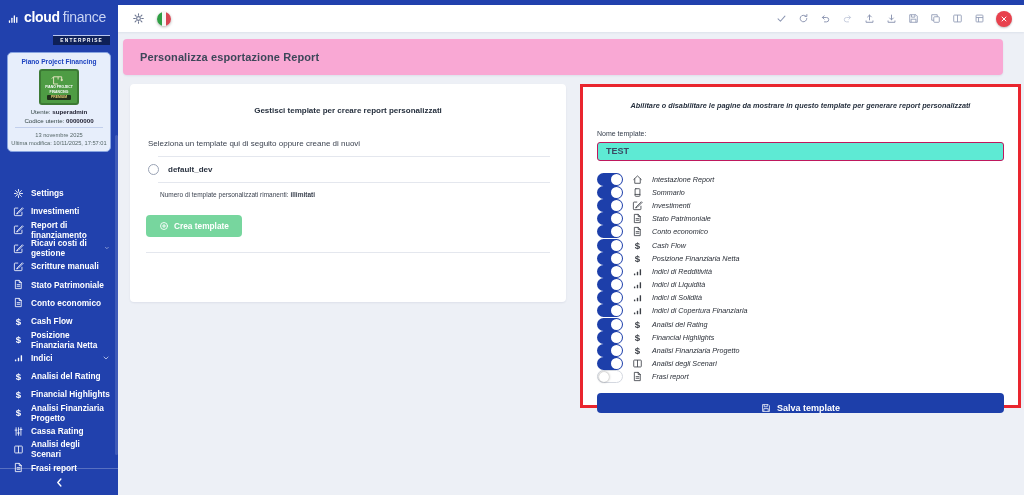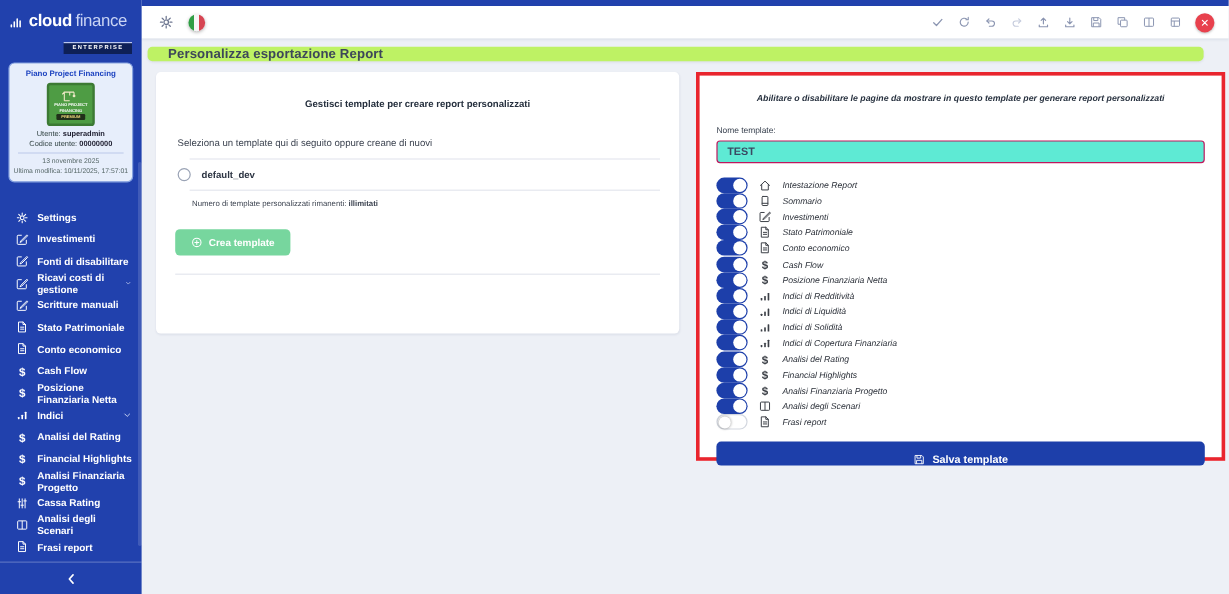--- a/index.html
+++ b/index.html
@@ -17,39 +17,39 @@
   .badge { display:inline-block; background:#0e2057; color:#fff; font-size:4.8px; font-weight:bold; letter-spacing:1.2px; padding:2px 7px; border-top:1px solid #b9c6ef; }
   .ucard { margin:6px 7px 0 7px; background:#e7eefb; border:1px solid #87a3e0; border-radius:5px; padding:5px 3px 4px; text-align:center; color:#333; }
   .ucard .ut { color:#1d43c0; font-weight:bold; font-size:6.6px; }
   .gimg { width:40px; height:36px; margin:4px auto 3px; background:#4e9c44; border:2px solid #3c7a34; border-radius:3px; display:flex; flex-direction:column; align-items:center; justify-content:center; }
   .gimg .t1 { font-size:3.4px; color:#fff; font-weight:bold; line-height:1.2; }
   .gimg .pbadge { background:#20301a; color:#f0d87c; font-size:3.4px; font-weight:bold; padding:.5px 4px; margin-top:1px; border-radius:1px; }
   .uline { font-size:6.2px; margin-top:1.5px; color:#344; }
   .uline b { color:#223; }
   .udiv { border-top:1px solid #c2cfec; margin:3px 4px; }
   .udate { font-size:5.7px; color:#566; line-height:1.45; }
-  .menu { padding:20px 0 0 13px; }
+  .menu { padding:32px 0 0 13px; }
   .mitem { height:18.3px; display:flex; align-items:center; gap:7px; font-size:8.3px; font-weight:600; color:#fff; cursor:pointer; padding-right:8px; }
   .mitem .mic { width:11px; height:11px; color:#fff; flex:0 0 auto; }
   .mitem .chev { margin-left:auto; width:8px; height:8px; color:#cdd6f3; }
   .collapse { position:absolute; bottom:0; left:0; right:0; height:27px; border-top:1px solid rgba(255,255,255,.25); display:flex; align-items:center; justify-content:center; cursor:pointer; }
   .collapse svg { width:11px; height:11px; color:#fff; }
 
   
   .main { flex:1; display:flex; flex-direction:column; border-top:5px solid #2141ad; min-width:0; }
   .topbar { height:27px; background:#fff; display:flex; align-items:center; padding:0 12px 0 14px; gap:12px; box-shadow:0 1px 2px rgba(20,40,90,.07); }
   .topbar .gear { width:13px; height:13px; color:#6d7690; cursor:pointer; }
   .flag { width:14px; height:14px; border-radius:50%; background:linear-gradient(90deg,#2f9e44 0 34%,#f6f6f6 34% 66%,#d64552 66% 100%); box-shadow:0 1px 3px rgba(0,0,0,.3); cursor:pointer; }
   .tb-right { margin-left:auto; display:flex; align-items:center; gap:11px; }
   .tbic { width:11px; height:11px; color:#8b95b1; cursor:pointer; }
   .tbic.muted { color:#c6ccdd; }
   .closebtn { width:16px; height:16px; border-radius:50%; background:#e8414d; display:flex; align-items:center; justify-content:center; cursor:pointer; box-shadow:0 1px 2px rgba(0,0,0,.25); }
   .closebtn svg { width:8px; height:8px; color:#fff; }
 
-  .titlecard { margin:7px 21px 0 5px; background:#bef264; border-radius:4px; box-shadow:0 1px 2px rgba(20,40,90,.08); padding:0 17px; }
+  .titlecard { margin:7px 21px 0 5px; background:#f9a8d4; border-radius:4px; box-shadow:0 1px 2px rgba(20,40,90,.08); padding:12px 17px; }
   .titlecard h1 { font-size:11px; color:#3d4759; letter-spacing:.1px; }
 
   .content { flex:1; display:flex; align-items:flex-start; gap:14px; padding:9px 3px 0 12px; }
 
   
   .lpanel { width:436px; flex:0 0 436px; background:#fff; border-radius:4px; box-shadow:0 1px 2px rgba(20,40,90,.08); padding:14px 16px 10px; height:218px; }
   .lp-title { text-align:center; font-size:8px; font-weight:bold; color:#26303e; margin:8px 0 24px; }
   .lp-sub { font-size:8px; color:#3c4350; margin:0 0 8px 2px; }
   .lhr { border:0; border-top:1px solid #e4e7ee; margin:0 0 0 12px; }
   .radio-row { display:flex; align-items:center; gap:9px; padding:7px 0 7px 2px; cursor:pointer; }
@@ -254,21 +254,21 @@
     <div class="mitem">
         <svg class="mic ic">
           <use href="#i-edit"></use>
         </svg>
         <span>Investimenti</span>
       </div>
     <div class="mitem">
         <svg class="mic ic">
           <use href="#i-edit"></use>
         </svg>
-        <span>Fonti di disabilitare</span>
+        <span>Report di finanziamento</span>
       </div>
     <div class="mitem">
         <svg class="mic ic">
           <use href="#i-edit"></use>
         </svg>
         <span>Ricavi costi di gestione</span>
         <svg class="chev ic">
           <use href="#i-chevd"></use>
         </svg>
       </div>

